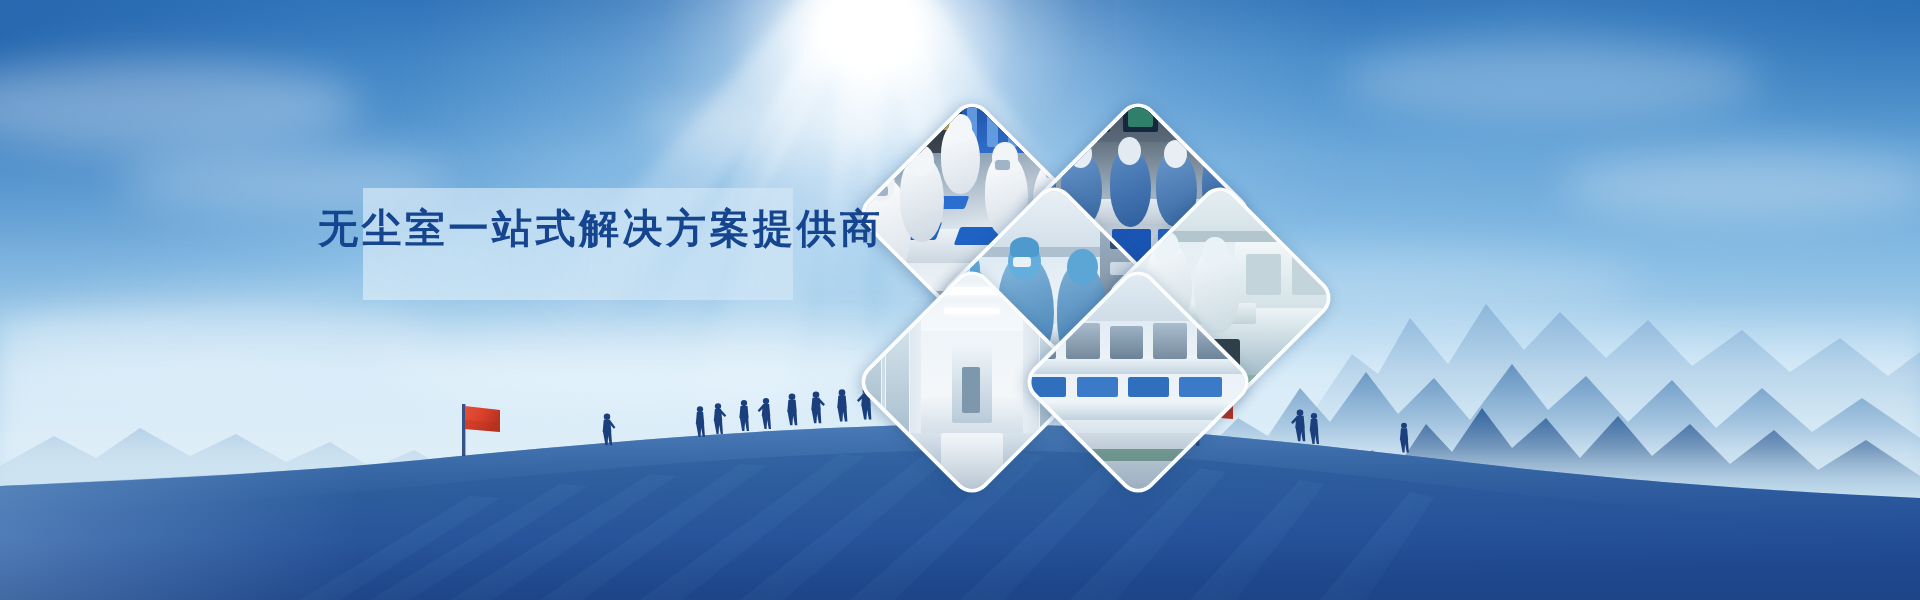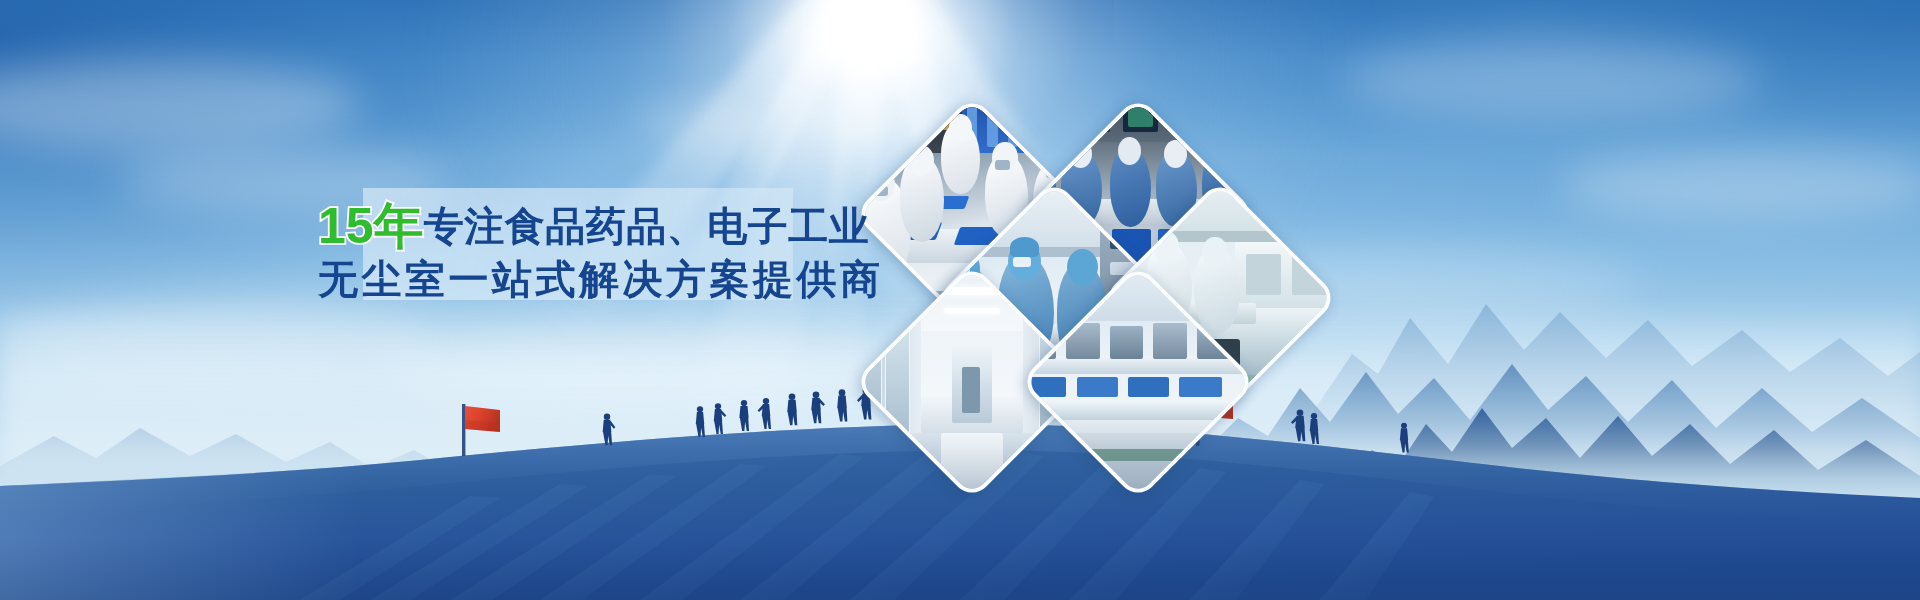--- a/index.html
+++ b/index.html
@@ -530,20 +530,17 @@
 
         <div class="bar" style="left:0;top:70%;width:100%;height:30%;background:linear-gradient(180deg,#cfdae3 0%,#aebecd 40%,#8ea2b4 100%);"></div>
         <div class="bar" style="left:0;top:76%;width:100%;height:5%;background:#3f7360;opacity:.6;"></div>
       </div>
     </div>
   </div>
 
   <div id="text-panel"></div>
 
   <div id="headline-wrap">
-    <div class="line line1">
-      <span class="years">15年</span><span class="blue">专注食品药品、电子工业</span>
-    </div>
     <div class="line line2 blue">无尘室一站式解决方案提供商</div>
   </div>
 
   <div id="footer-shade"></div>
 </div>
 
 </body></html>

